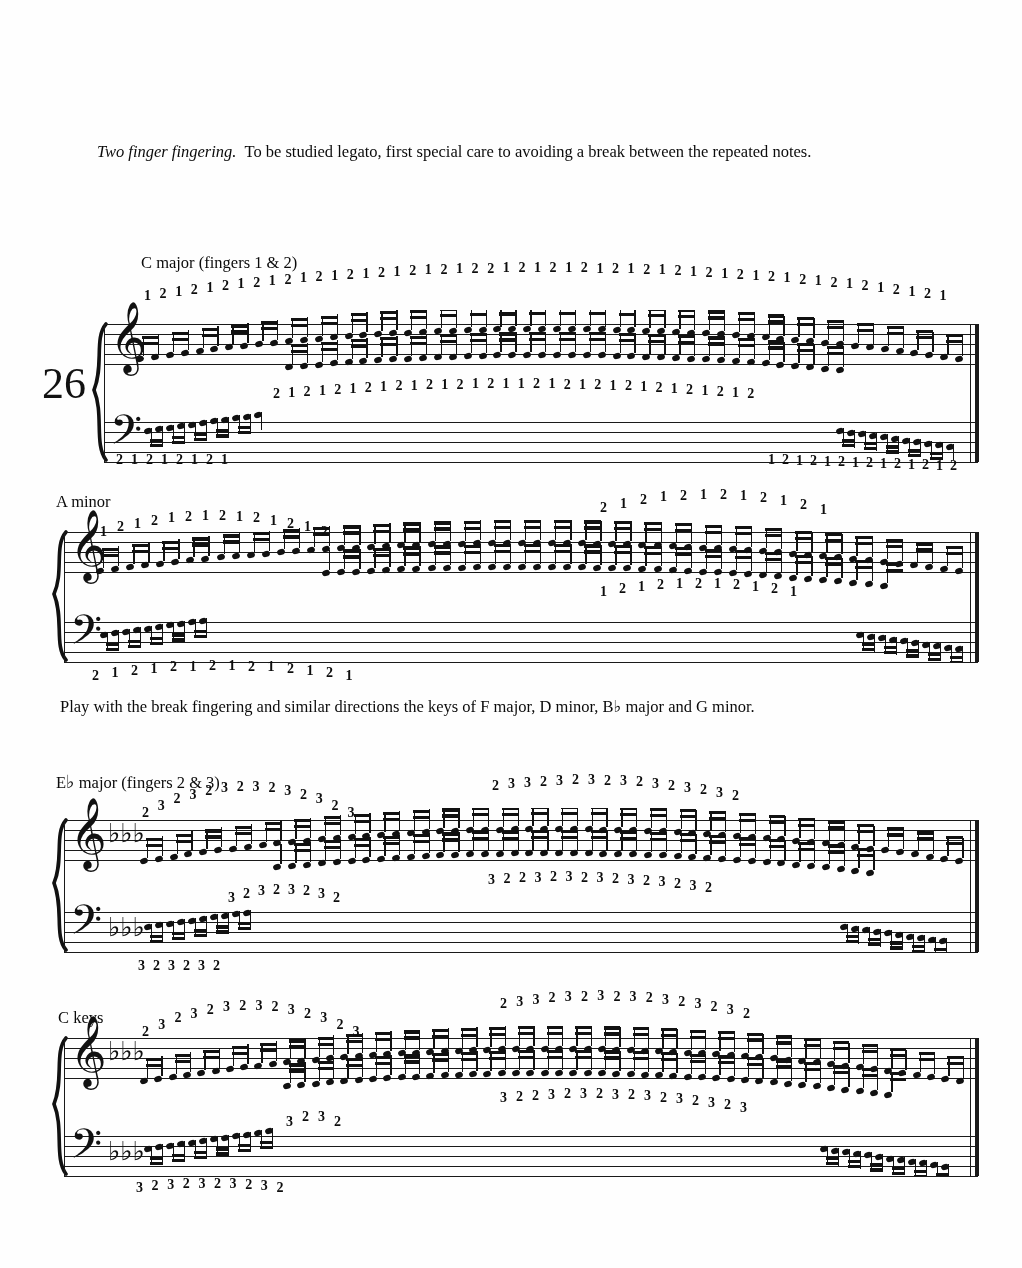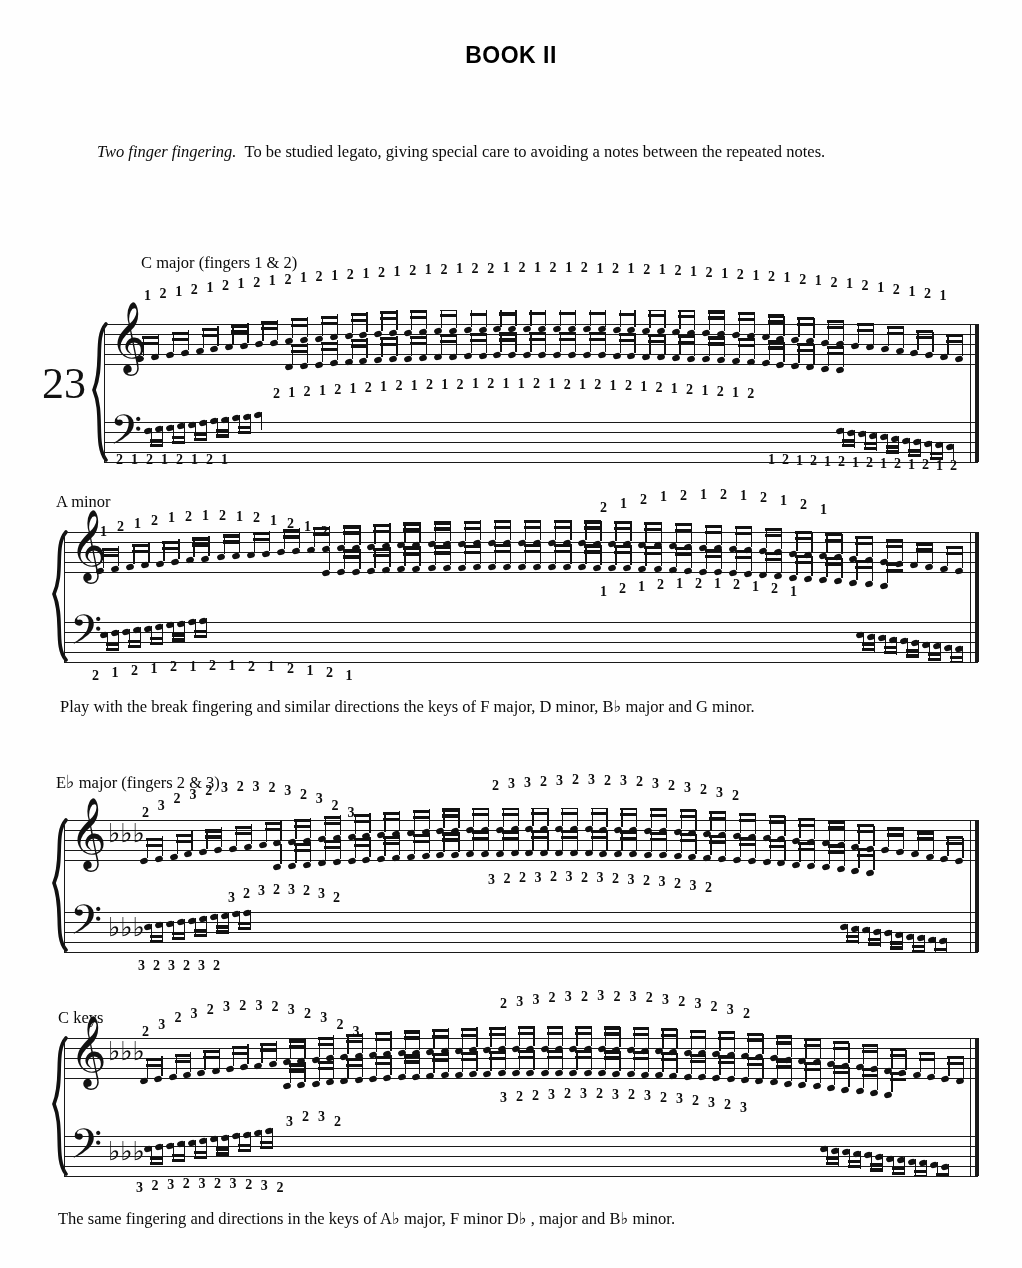--- a/index.html
+++ b/index.html
@@ -159,30 +159,29 @@
     font-size: 16.5px;
     color: #0b0b0b;
     white-space: nowrap;
   }
 </style>
 </head>
 <body>
 
 <div class="page">
 
-  <div class="book-title">BOOK II</div>
 
   <div class="intro">
     <span class="em">Two finger fingering.</span>&nbsp;
-    <span>To be studied legato, giving special care to avoiding a notes between the repeated notes.</span><br>
+    <span>To be studied legato, first special care to avoiding a break between the repeated notes.</span><br>
   </div>
 
   <div class="key-label" style="top:253px; left:141px;">C major (fingers 1 &amp; 2)</div>
 
-  <div class="ex-number" style="top:358px; left:42px;">23</div>
+  <div class="ex-number" style="top:358px; left:42px;">26</div>
 
   <div class="brace" style="top:322px; left:84px;">
     <svg width="28" height="140" viewBox="0 0 28 140" aria-hidden="true">
       <path d="M22 2 C10 16, 20 44, 10 68 C20 92, 10 122, 22 138" fill="none" stroke="#111" stroke-width="3.6" stroke-linecap="round"></path>
     </svg>
   </div>
 
   <div class="system" style="top:322px; left:104px; width:874px; height:144px;">
 
     <div class="staff" style="top:2px;">
@@ -2046,15 +2045,14 @@
       <span style="position: absolute; left: 31.2px; top: -2.76543px;">3</span>
       <span style="position: absolute; left: 46.8px; top: -3.55556px;">2</span>
       <span style="position: absolute; left: 62.4px; top: -3.95062px;">3</span>
       <span style="position: absolute; left: 78px; top: -3.95062px;">2</span>
       <span style="position: absolute; left: 93.6px; top: -3.55556px;">3</span>
       <span style="position: absolute; left: 109.2px; top: -2.76543px;">2</span>
       <span style="position: absolute; left: 124.8px; top: -1.58025px;">3</span>
       <span style="position: absolute; left: 140.4px; top: 0px;">2</span>
     </div>
 
-  <div class="note-line" style="top:1209px; left:58px;">The same fingering and directions in the keys of A♭ major, F minor D♭ , major and B♭  minor.</div>
 
 </div>
 
 </body></html>

